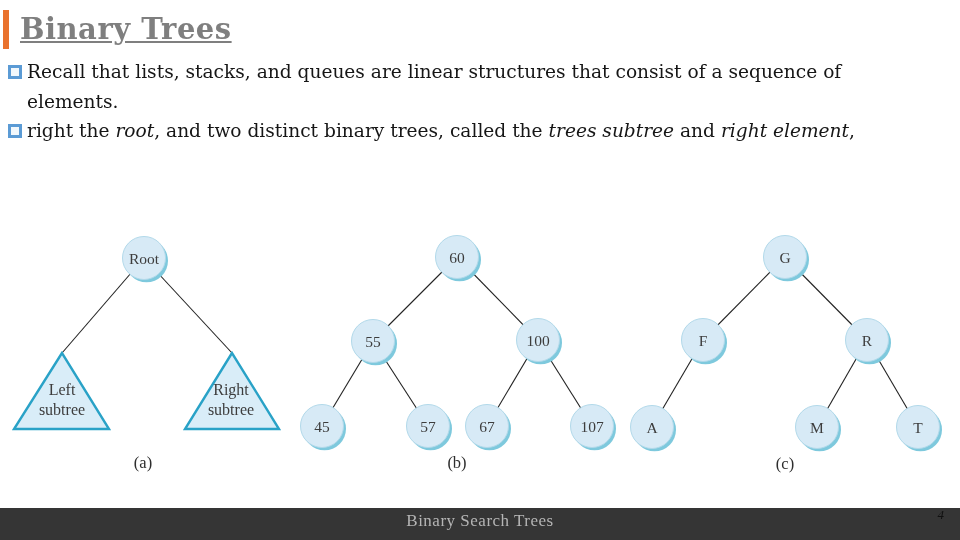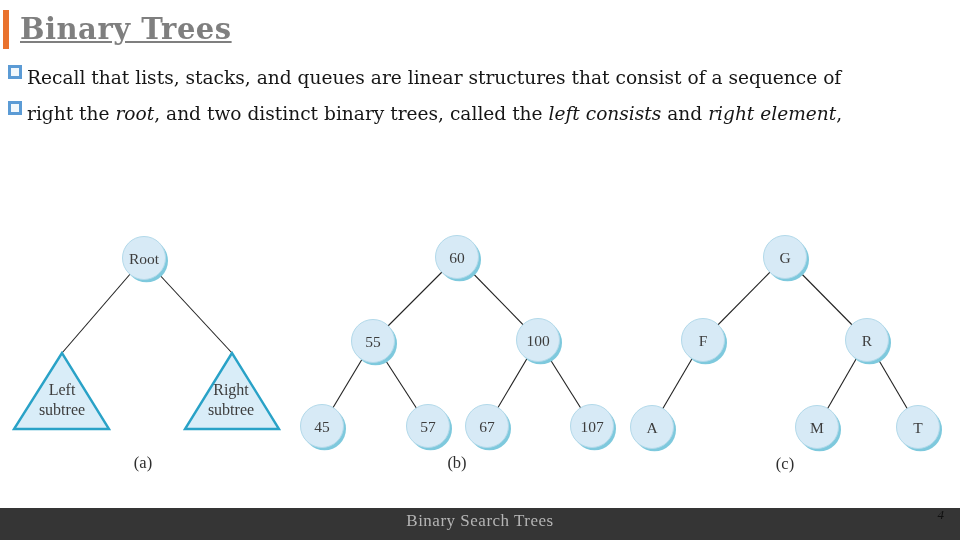--- a/index.html
+++ b/index.html
@@ -15,21 +15,21 @@
     position:absolute; left:20px; top:10px; margin:0;
     font-size:29px; font-weight:bold; letter-spacing:0.5px;
     color:var(--title-gray,#7f7f7f); line-height:38px; white-space:nowrap;text-decoration:underline;
   }
   .bullets { position:absolute; left:8px; top:57px; width:948px; }
   .bullet-row { display:flex; align-items:flex-start; }
   .bullet-marker {
     flex:0 0 auto; width:8px; height:8px; margin:8px 5px 0 0;
     border:3px solid var(--bullet-blue,#5b9bd5); background:#f2f8fc;
   }
-  .bullet-text { font-size:18.6px; line-height:29.5px; color:#161616;margin-top:6px; }
+  .bullet-text { font-size:18.6px; line-height:29.5px; color:#161616; }
   .bullet-text .line { white-space:nowrap; }
   .bullet-text em { font-style:italic; }
   .figure-wrap { position:absolute; left:0; top:230px; width:960px; height:250px; }
   .footer-bar {
     position:absolute; left:0; top:508px; width:960px; height:45px;
     background:var(--footer-bg,#353535);
   }
   .footer-title {
     position:absolute; left:0; width:100%; text-align:center; top:3px;
     font-family:"Liberation Serif", serif; font-size:17px;
@@ -47,26 +47,27 @@
 <div class="slide">
 
   <div class="accent-bar"></div>
   <h1 class="title">Binary Trees</h1>
 
   <div class="bullets">
       <div class="bullet-row">
         <span class="bullet-marker"></span>
         <div class="bullet-text">
           <div class="line"><span>Recall that lists, stacks, and queues are linear structures that consist of a sequence of</span></div>
+          <div class="line"><span>elements.</span></div>
         </div>
       </div>
       <div class="bullet-row">
         <span class="bullet-marker"></span>
         <div class="bullet-text">
-          <div class="line"><span>right the </span><em>root</em><span>, and two distinct binary trees, called the </span><em>left consists</em><span> and </span><em>right element</em><span>,</span></div>
+          <div class="line"><span>right the </span><em>root</em><span>, and two distinct binary trees, called the </span><em>trees subtree</em><span> and </span><em>right element</em><span>,</span></div>
         </div>
       </div>
     </div>
 
   <div class="figure-wrap">
     <svg id="fig-svg" width="960" height="250" viewBox="0 0 960 250" xmlns="http://www.w3.org/2000/svg">
         <g>
           <line x1="144" y1="28" x2="62" y2="123" stroke="#222222" stroke-width="1.1"></line>
           <line x1="144" y1="28" x2="232" y2="123" stroke="#222222" stroke-width="1.1"></line>
           <polygon points="62,123 14,199 109,199" fill="#d9edf8" stroke="#29a2c7" stroke-width="2.4" stroke-linejoin="miter"></polygon>

